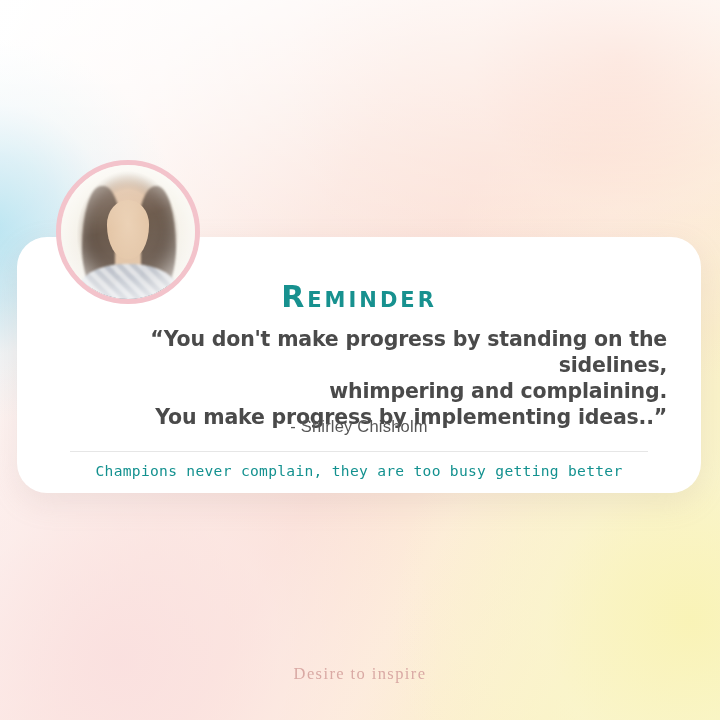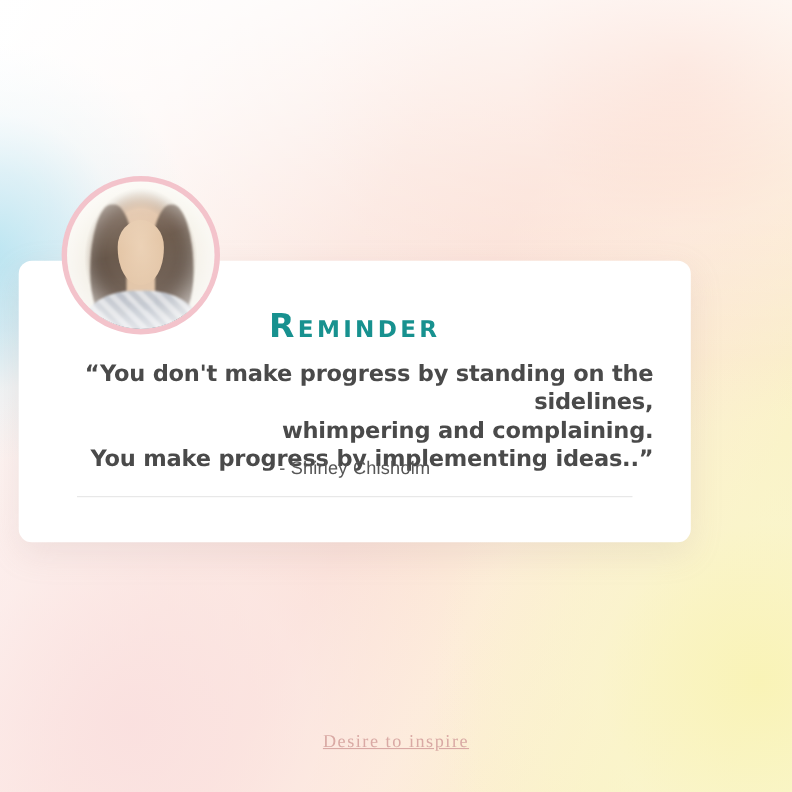--- a/index.html
+++ b/index.html
@@ -73,24 +73,24 @@
       rgba(255,255,255,0.72) 0%,
       rgba(255,255,255,0.30) 22%,
       rgba(255,255,255,0.0) 46%);
   }
 
   
   .quote-card {
     position: absolute;
     left: 17px;
     top: 237px;
-    width: 611px;
+    width: 684px;
     height: 256px;
     background: #ffffff;
-    border-radius: 12px;
+    border-radius: 30px;
     box-shadow: 0 10px 30px rgba(176, 150, 150, 0.16);
   }
 
   .card-title {
     position: absolute;
     left: 0;
     right: 0;
     top: 42px;
     text-align: center;
     color: #17918f;
@@ -244,21 +244,20 @@
   .brand {
     position: absolute;
     left: 0;
     right: 0;
     top: 664px;
     text-align: center;
     color: #d9a9a4;
     font-family: "Liberation Serif", serif;
     font-size: 16.5px;
     letter-spacing: 1.4px;
-    text-decoration: underline;
   }
 </style>
 </head>
 <body>
 
 <div class="poster">
 
   <div class="bg-layer bg-base"></div>
   <div class="bg-layer bg-peach"></div>
   <div class="bg-layer bg-lemon"></div>
@@ -271,20 +270,21 @@
     <div class="card-title">Reminder</div>
 
     <div class="quote-text">“You don't make progress by standing on the sidelines,
 whimpering and complaining.
 You make progress by implementing ideas..”</div>
 
     <div class="quote-author">- Shirley Chisholm</div>
 
     <div class="card-divider"></div>
 
+    <div class="card-tagline">Champions never complain, they are too busy getting better</div>
   </div>
 
   <div class="avatar">
     <div class="avatar-photo">
       <div class="avatar-hair-l"></div>
       <div class="avatar-hair-r"></div>
       <div class="avatar-neck"></div>
       <div class="avatar-face"></div>
       <div class="avatar-top"></div>
       <div class="avatar-shadow"></div>

